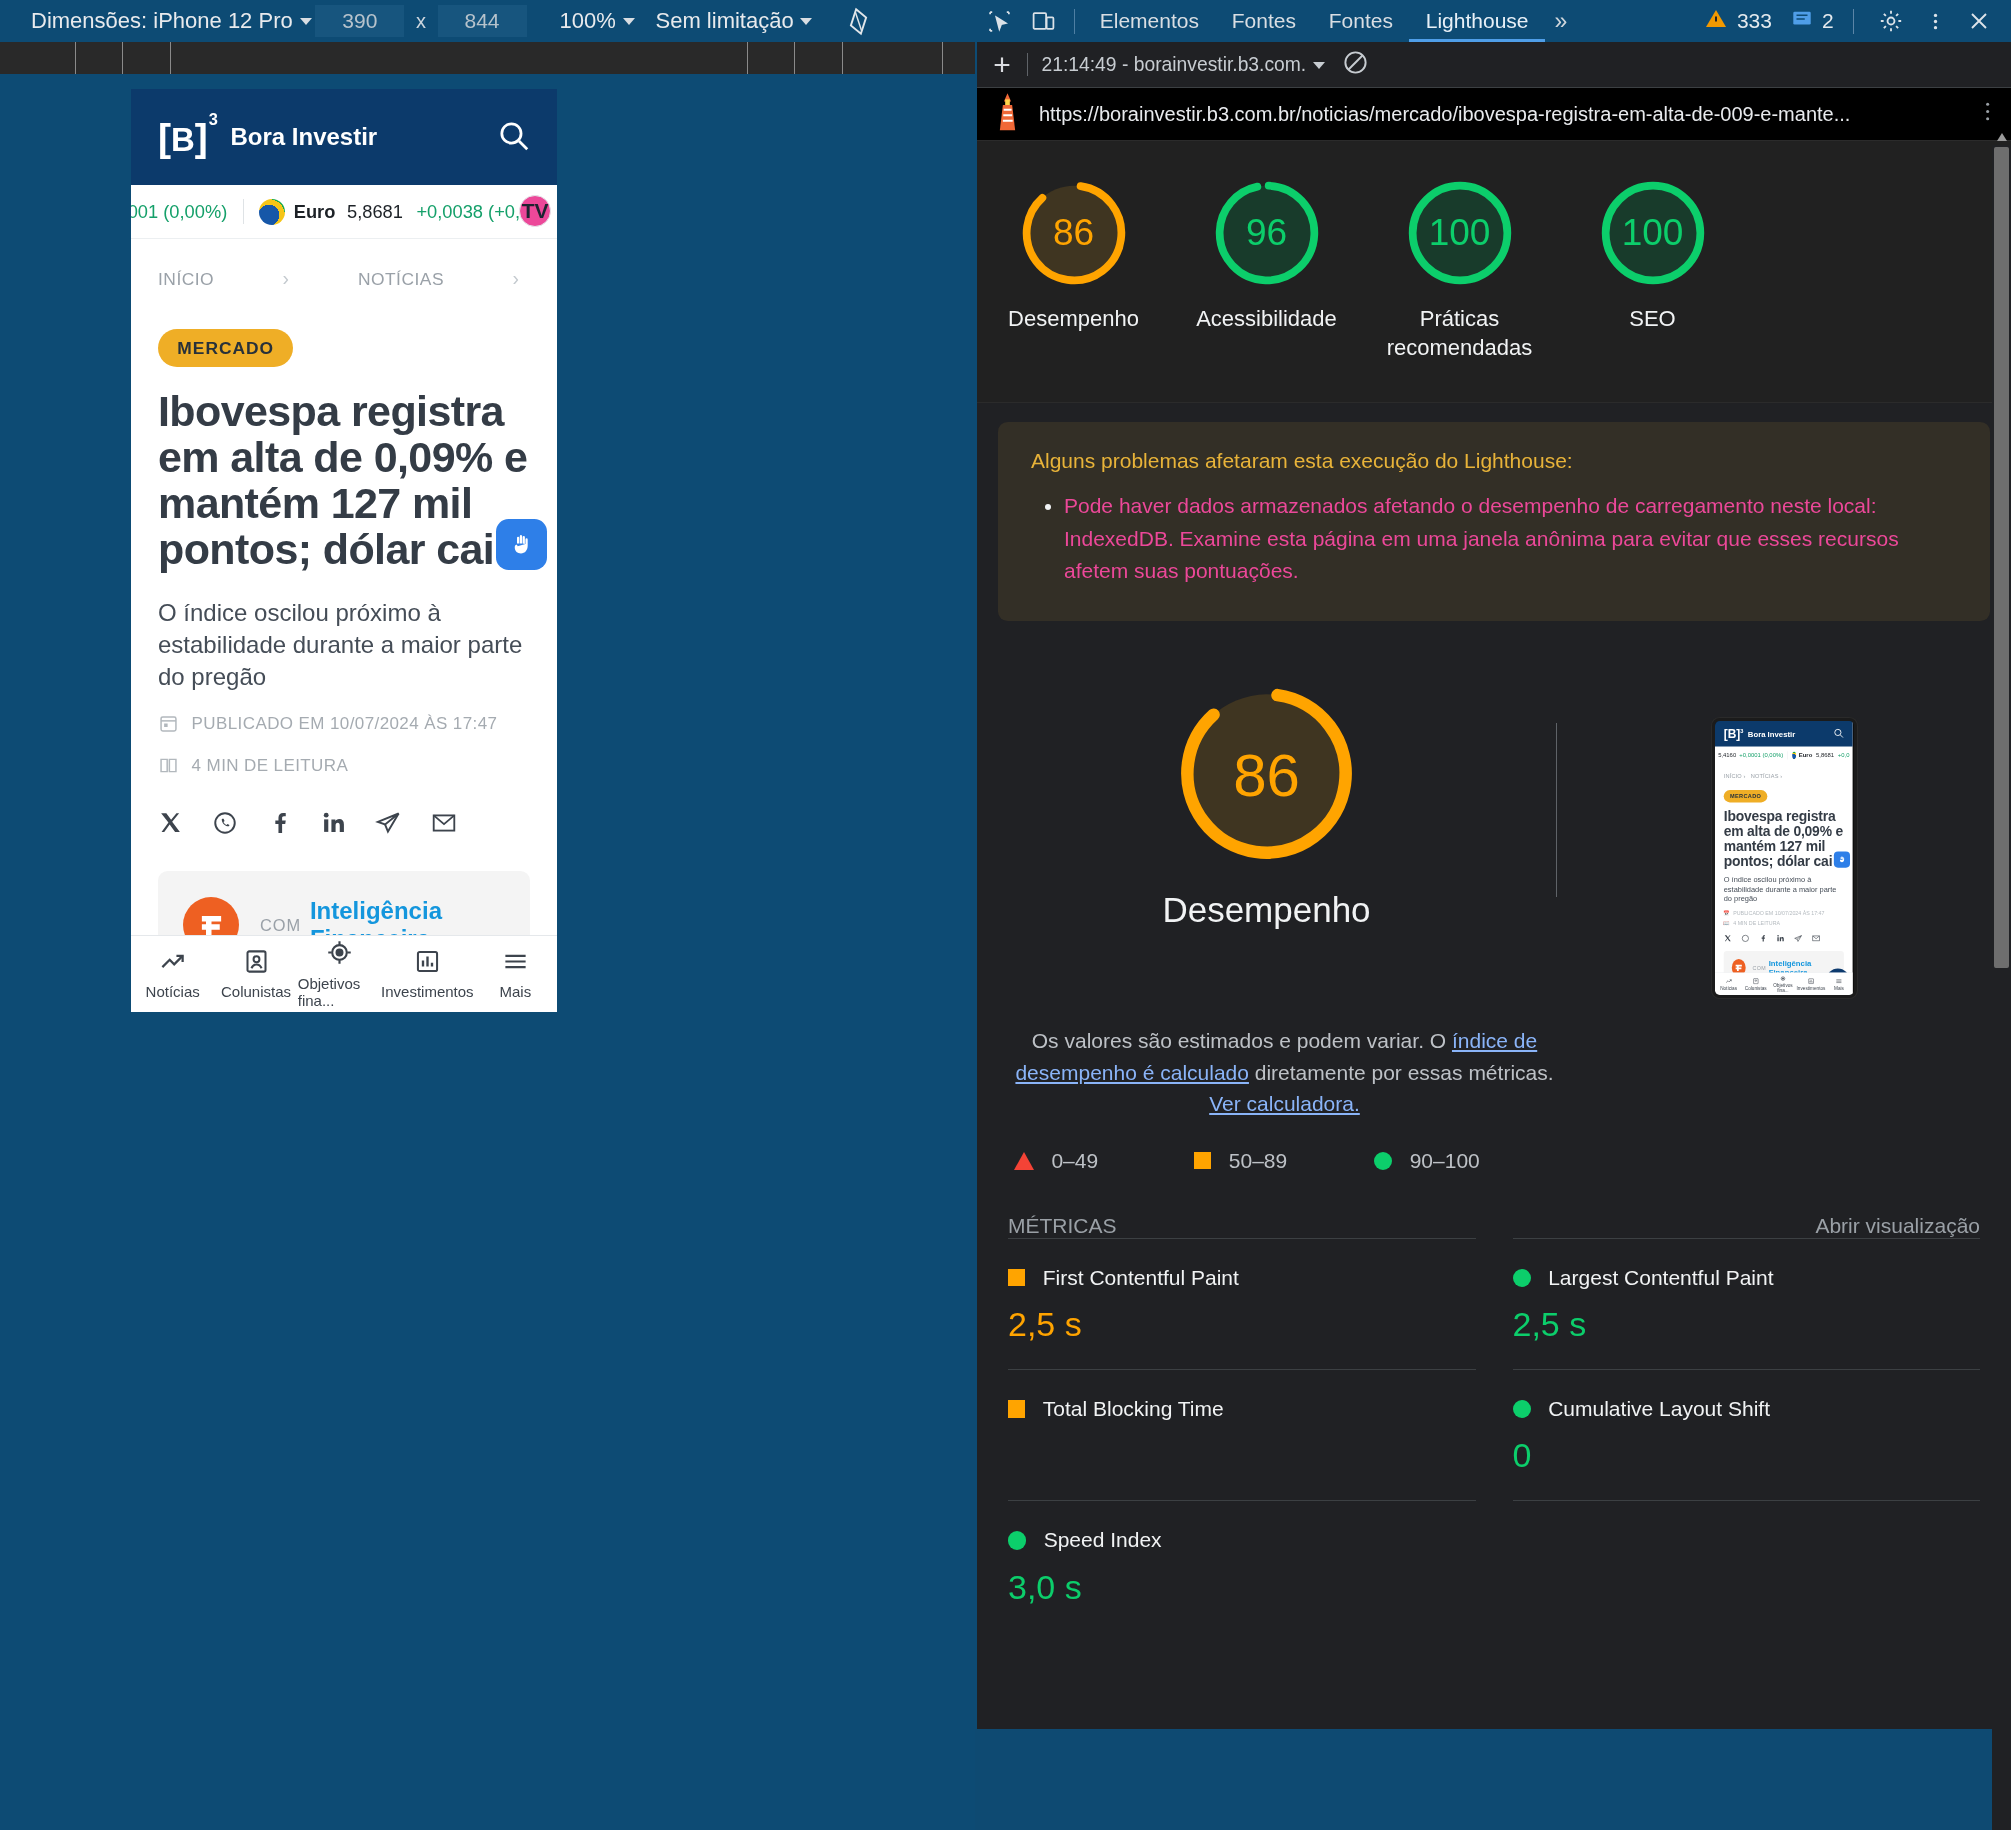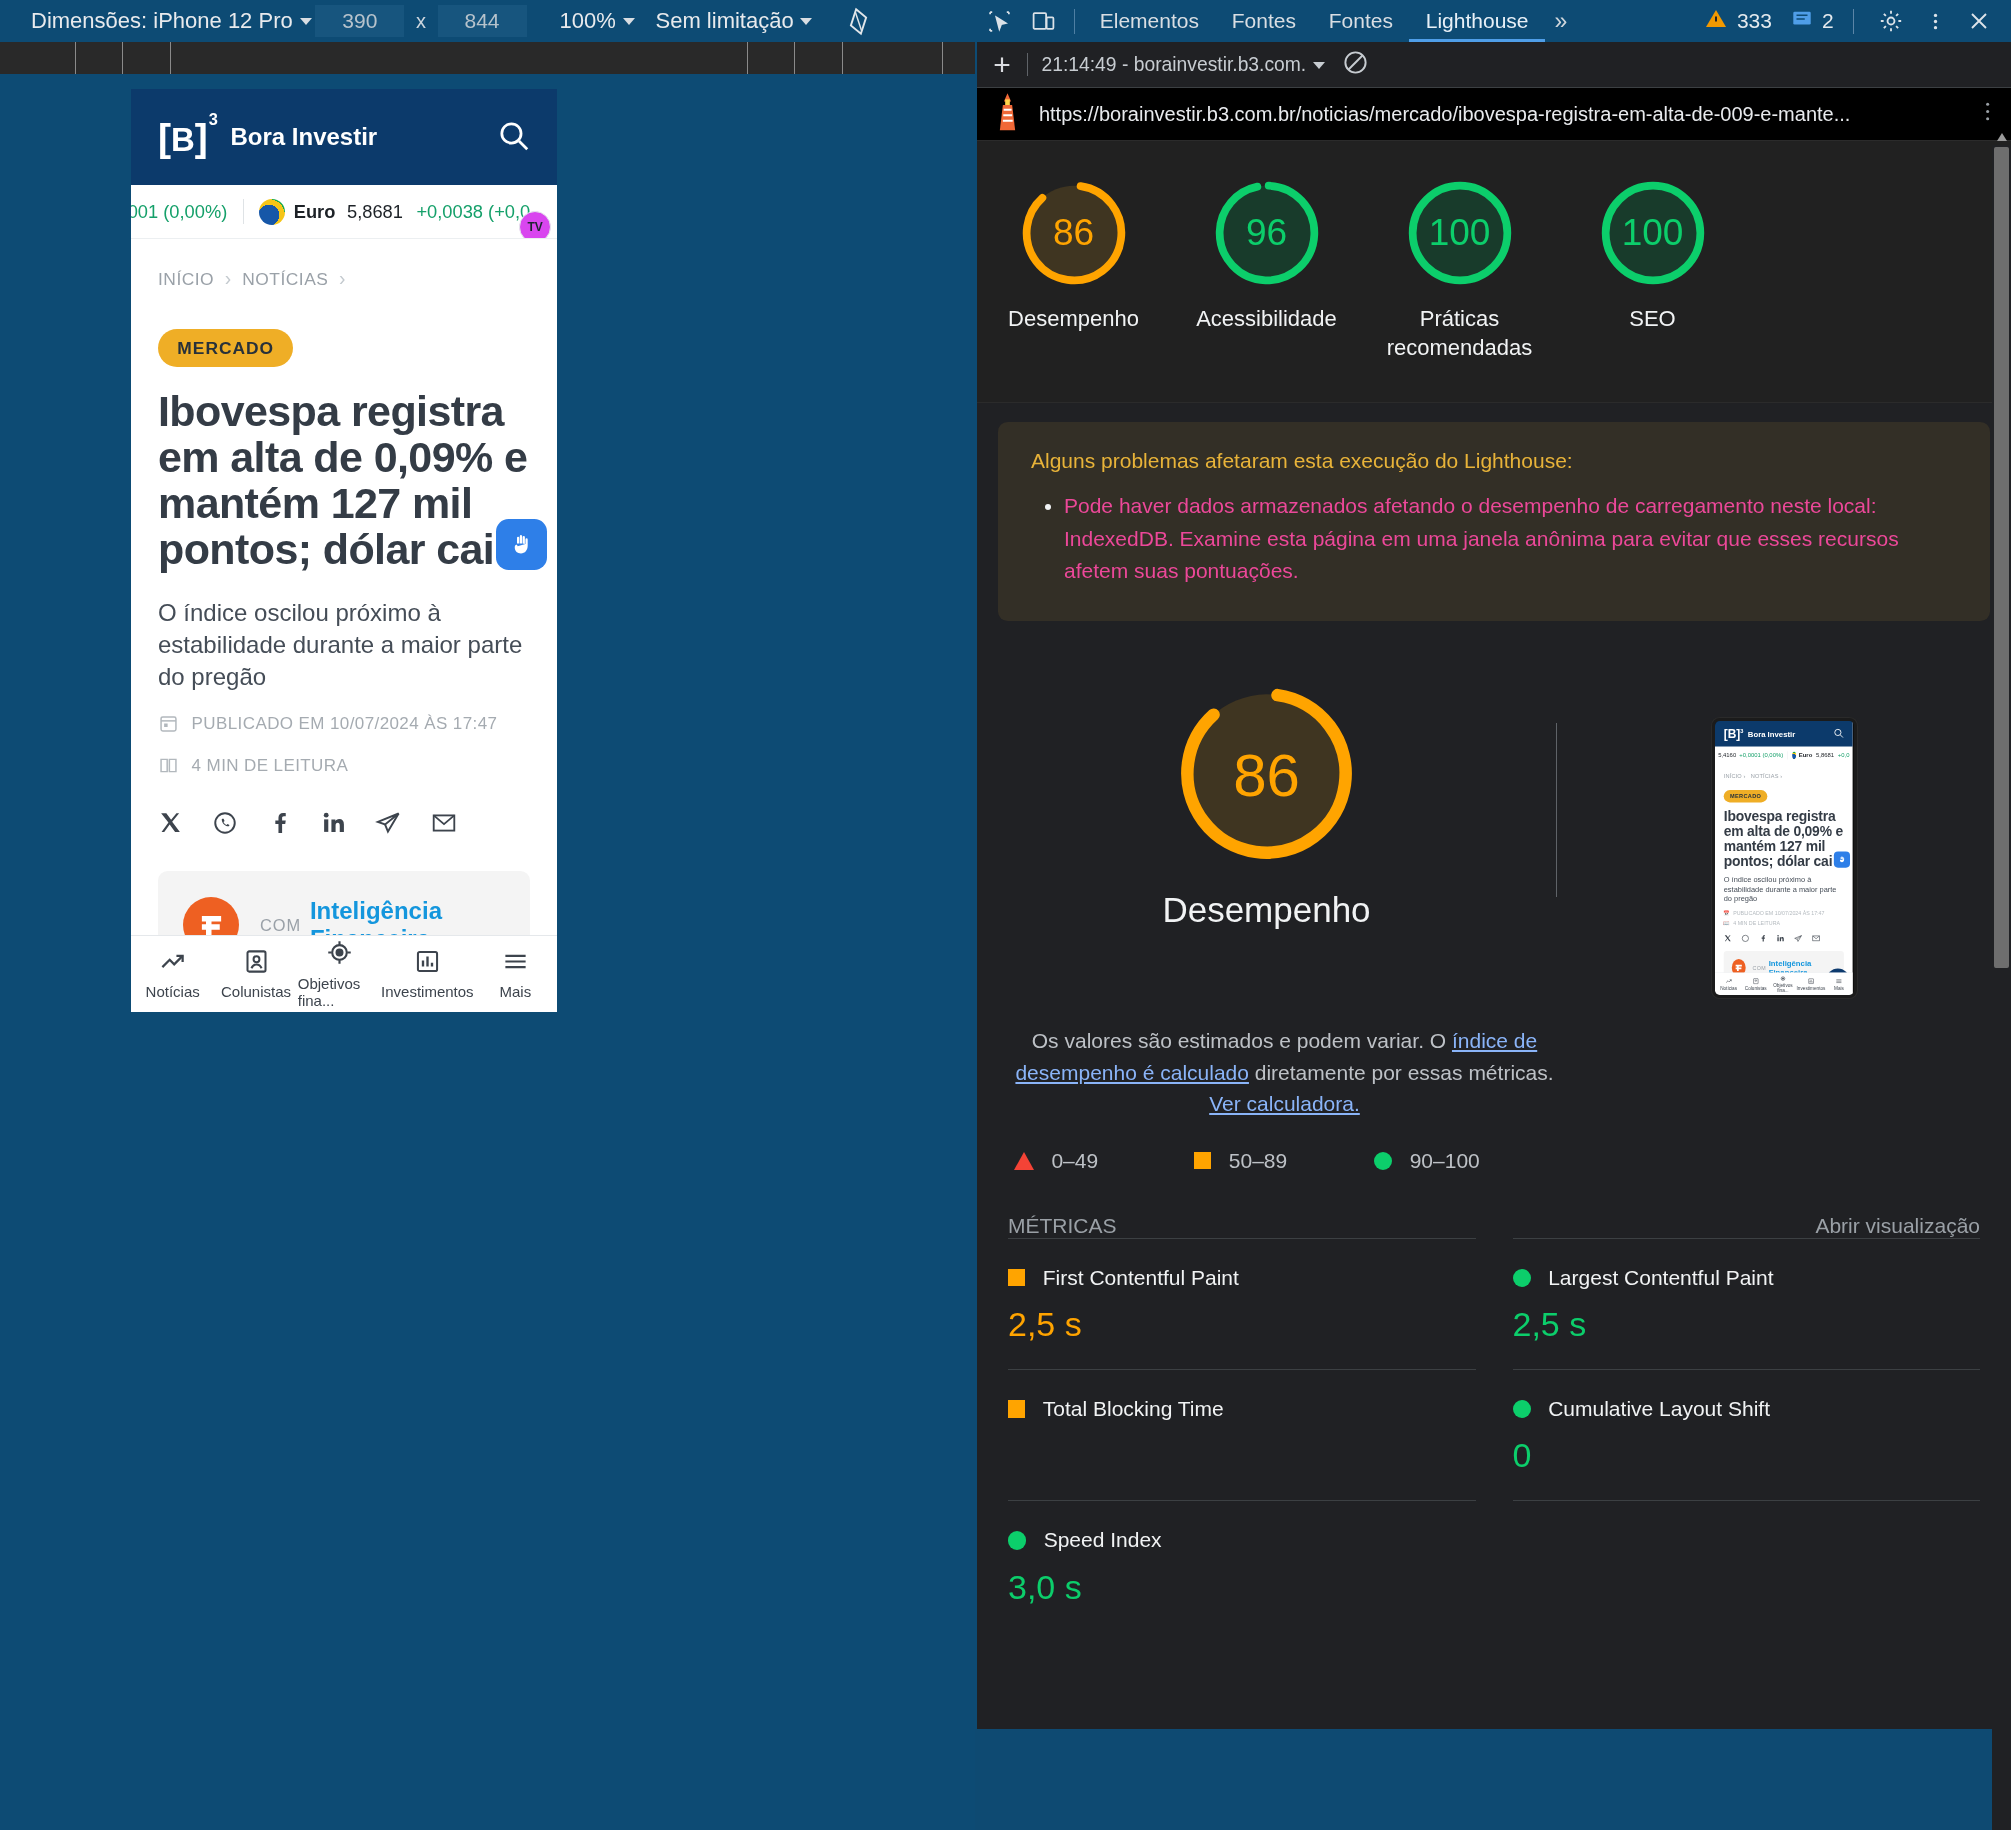--- a/index.html
+++ b/index.html
@@ -101,32 +101,32 @@
   .tick-sep { width:1px; height:25px; background:#dfe3e6; margin: 0 15.4px; }
   .flag {
     width: 26px; height: 26px; border-radius: 50%;
     background: radial-gradient(circle at 38% 62%, #1657a8 0 46%, #f5c518 46% 70%, #17a94a 70% 100%);
     margin-right: 8.7px; flex: none;
     position: relative;
   }
   .tick-label { color:#1d2227; font-weight:700; margin-right: 11.6px; }
   .tick-val { color:#1d2227; font-weight:400; margin-right: 13.5px; }
   #tv-badge {
-    position:absolute; right: 5.8px; top: 26px;
+    position:absolute; right: 5.8px; top: 10px;
     width: 32px; height: 32px; border-radius: 50%;
-    background:#d946ef; border: 1px solid #e4e8eb;
+    background:#ec4899; border: 1px solid #e4e8eb;
     display:flex; align-items:center; justify-content:center;
-    font-size: 12px; font-weight: 700; color:#1c2430;
+    font-size: 21px; font-weight: 700; color:#1c2430;
   }
 
   
   #breadcrumb {
     display:flex; align-items:center;
     padding: 29px 27px 0 27px;
-    font-size: 17.4px; color:#9aa1a8; letter-spacing:0.5px;
+    font-size: 17.4px; color:#9aa1a8; letter-spacing:0.5px;justify-content:space-between;
   }
   #breadcrumb .chev { margin: 0 10.6px; color:#c3c9ce; font-size: 19.3px; }
 
   
   #tag-row { padding: 39px 27px 0 27px; }
   #tag {
     display:inline-block; background:#efae26; color:#27313a;
     border-radius: 965px; padding: 8.7px 19.3px;
     font-size: 17.4px; font-weight:700; letter-spacing:1px;
   }

